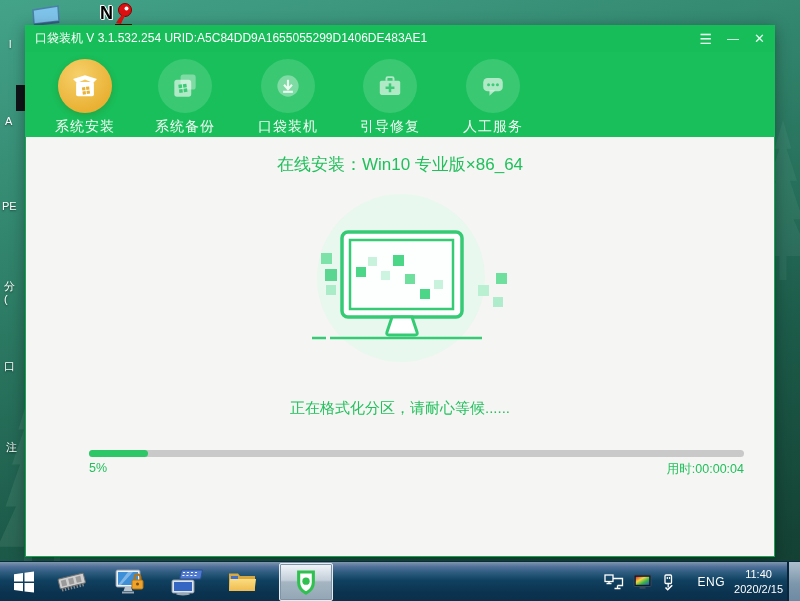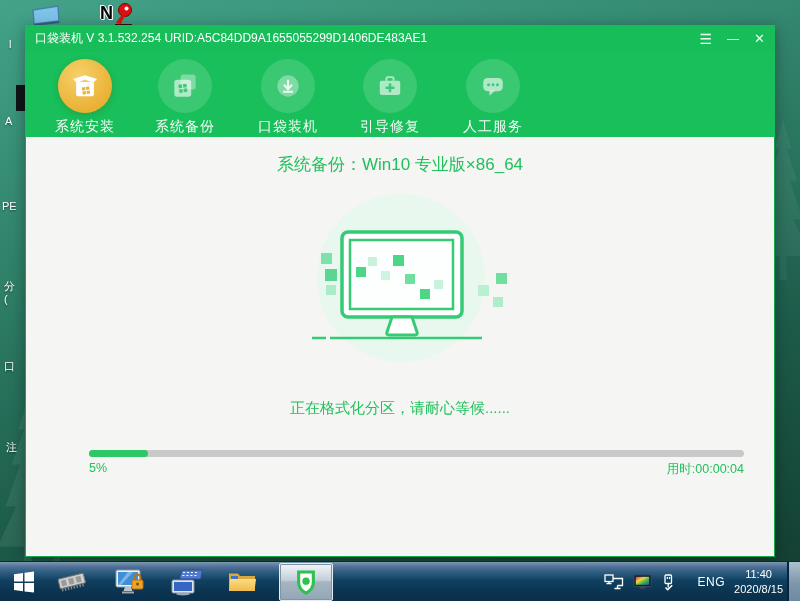--- a/index.html
+++ b/index.html
@@ -175,21 +175,21 @@
             <circle cx="18" cy="16.5" r="1.7" fill="#3ecb77"></circle>
             <circle cx="23" cy="16.5" r="1.7" fill="#3ecb77"></circle>
           </svg>
         </div>
         <span class="label">人工服务</span>
       </div>
 
     </div>
 
     <div class="content">
-      <div class="install-title">系统备份：Win10 专业版×86_64</div>
+      <div class="install-title">在线安装：Win10 专业版×86_64</div>
 
       <svg class="illu" width="250" height="176" viewBox="0 0 250 176">
         <circle cx="101" cy="89" r="84" fill="#e8f8ee"></circle>
         <rect x="21" y="64" width="11" height="11" fill="#7ce2a8"></rect>
         <rect x="25" y="80" width="12" height="12" fill="#5bd691"></rect>
         <rect x="26" y="96" width="10" height="10" fill="#a9ecc7"></rect>
         <rect x="178" y="96" width="11" height="11" fill="#b9f0d2"></rect>
         <rect x="196" y="84" width="11" height="11" fill="#6fdf9e"></rect>
         <rect x="193" y="108" width="10" height="10" fill="#aeeccb"></rect>
         <rect x="42" y="43" width="120" height="85" rx="6" fill="#ffffff" stroke="#35ca74" stroke-width="3.5"></rect>
@@ -309,18 +309,18 @@
       <svg width="14" height="17" viewBox="0 0 14 17">
         <rect x="4" y="1" width="6.5" height="8.5" rx="1" fill="none" stroke="#fff" stroke-width="1.3"></rect>
         <rect x="5.7" y="3" width="1.2" height="2" fill="#fff"></rect>
         <rect x="7.9" y="3" width="1.2" height="2" fill="#fff"></rect>
         <path d="M7.2 9.5 v4" stroke="#fff" stroke-width="1.3"></path>
         <path d="M4.5 13.5 l2.2 2.2 l4.5 -4.5" fill="none" stroke="#fff" stroke-width="1.6"></path>
       </svg>
       <span class="lang">ENG</span>
       <div class="clock">
         <div>11:40</div>
-        <div>2020/8/15</div>
+        <div>2020/2/15</div>
       </div>
     </div>
     <div class="show-desktop"></div>
   </div>
 </div>
 
 </body></html>

